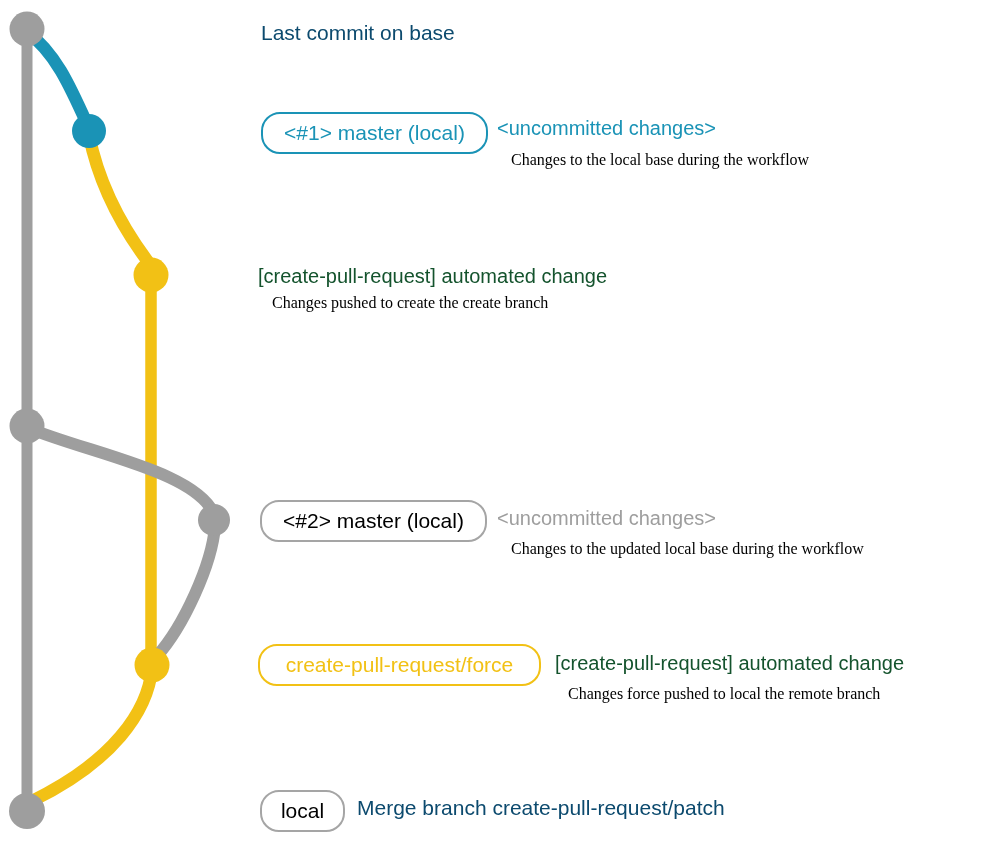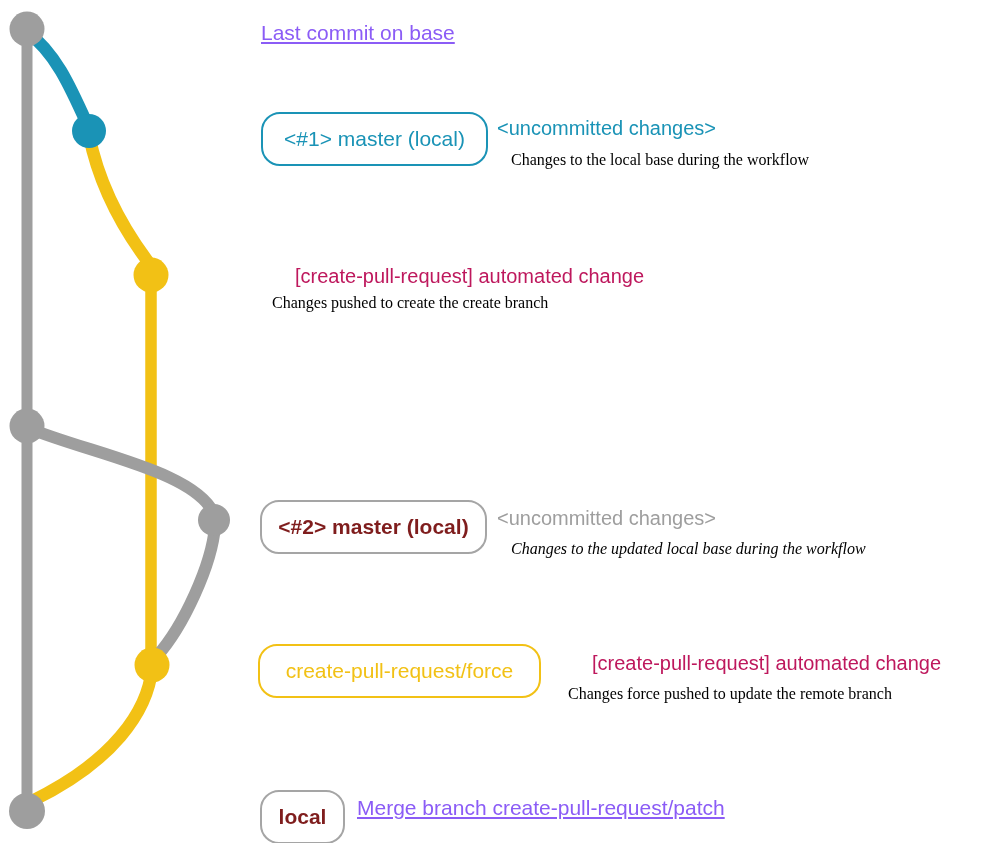--- a/index.html
+++ b/index.html
@@ -12,57 +12,56 @@
     position: relative;
     width: 988px;
     height: 843px;
     background: #ffffff;
     overflow: hidden;
   }
   .abs { position: absolute; }
 
   
   .gray-label {
-    color: #8b5cf6;
+    color: #0c4a6e;
     font-size: 21px;
     line-height: 26px;
     white-space: nowrap;
-    text-decoration: underline;
   }
   .heading {
     font-size: 20px;
     line-height: 26px;
     white-space: nowrap;
   }
   .heading.teal   { color: #1a93b6; }
-  .heading.yellow { color: #be185d; margin-left: 37px; }
+  .heading.yellow { color: #14532d; }
   .heading.gray   { color: #9e9e9e; }
   .desc {
     font-family: "Liberation Serif", serif;
     font-size: 16px;
     line-height: 25px;
     color: #000000;
     white-space: nowrap;
   }
 
   
   .badge {
     box-sizing: border-box;
     display: flex;
     align-items: center;
     justify-content: center;
-    height: 54px;
+    height: 42px;
     border-radius: 19px;
     font-size: 21px;
     white-space: nowrap;
     background: #ffffff;
   }
   .badge.teal   { border: 2.5px solid #1a93b6; color: #1a93b6; }
   .badge.yellow { border: 2.5px solid #f2c115; color: #f2c115; }
-  .badge.gray   { border: 2px   solid #a5a5a5; color: #7f1d1d; font-weight: bold; }
+  .badge.gray   { border: 2px   solid #a5a5a5; color: #000000; }
 
   svg { display: block; }
 </style>
 </head>
 <body>
 
 <div class="stage">
 
   <svg class="abs" style="left:0; top:0;" width="250" height="843" viewBox="0 0 250 843">
 
@@ -94,22 +93,22 @@
   <div class="abs badge teal" style="left:261px; top:112px; width:227px;">&lt;#1&gt; master (local)</div>
   <div class="abs heading teal" style="left:497px; top:115px;">&lt;uncommitted changes&gt;</div>
   <div class="abs desc" style="left:511px; top:147px;">Changes to the local base during the workflow</div>
 
   <div class="abs heading yellow" style="left:258px; top:263px;">[create-pull-request] automated change</div>
   <div class="abs desc" style="left:272px; top:290px;">Changes pushed to create the create branch</div>
 
 
   <div class="abs badge gray" style="left:260px; top:500px; width:227px;">&lt;#2&gt; master (local)</div>
   <div class="abs heading gray" style="left:497px; top:505px;">&lt;uncommitted changes&gt;</div>
-  <div class="abs desc" style="left:511px; top:536px;font-style:italic;">Changes to the updated local base during the workflow</div>
+  <div class="abs desc" style="left:511px; top:536px;">Changes to the updated local base during the workflow</div>
 
   <div class="abs badge yellow" style="left:258px; top:644px; width:283px;">create-pull-request/force</div>
   <div class="abs heading yellow" style="left:555px; top:650px;">[create-pull-request] automated change</div>
-  <div class="abs desc" style="left:568px; top:681px;">Changes force pushed to update the remote branch</div>
+  <div class="abs desc" style="left:568px; top:681px;">Changes force pushed to local the remote branch</div>
 
   <div class="abs badge gray" style="left:260px; top:790px; width:85px;">local</div>
   <div class="abs gray-label" style="left:357px; top:795px;">Merge branch create-pull-request/patch</div>
 
 </div>
 
 </body></html>

